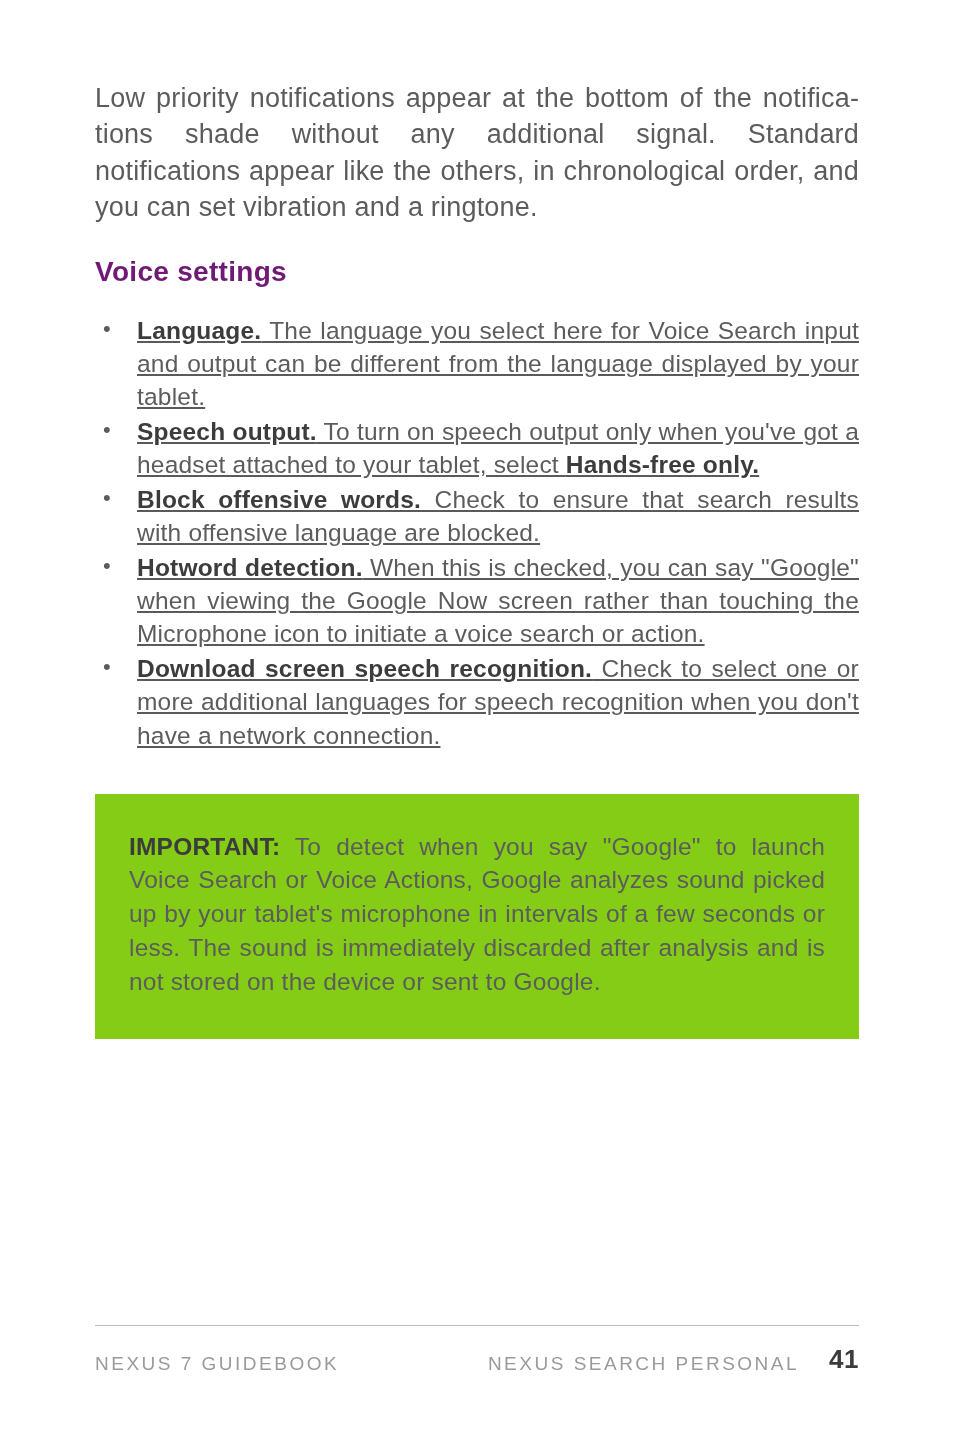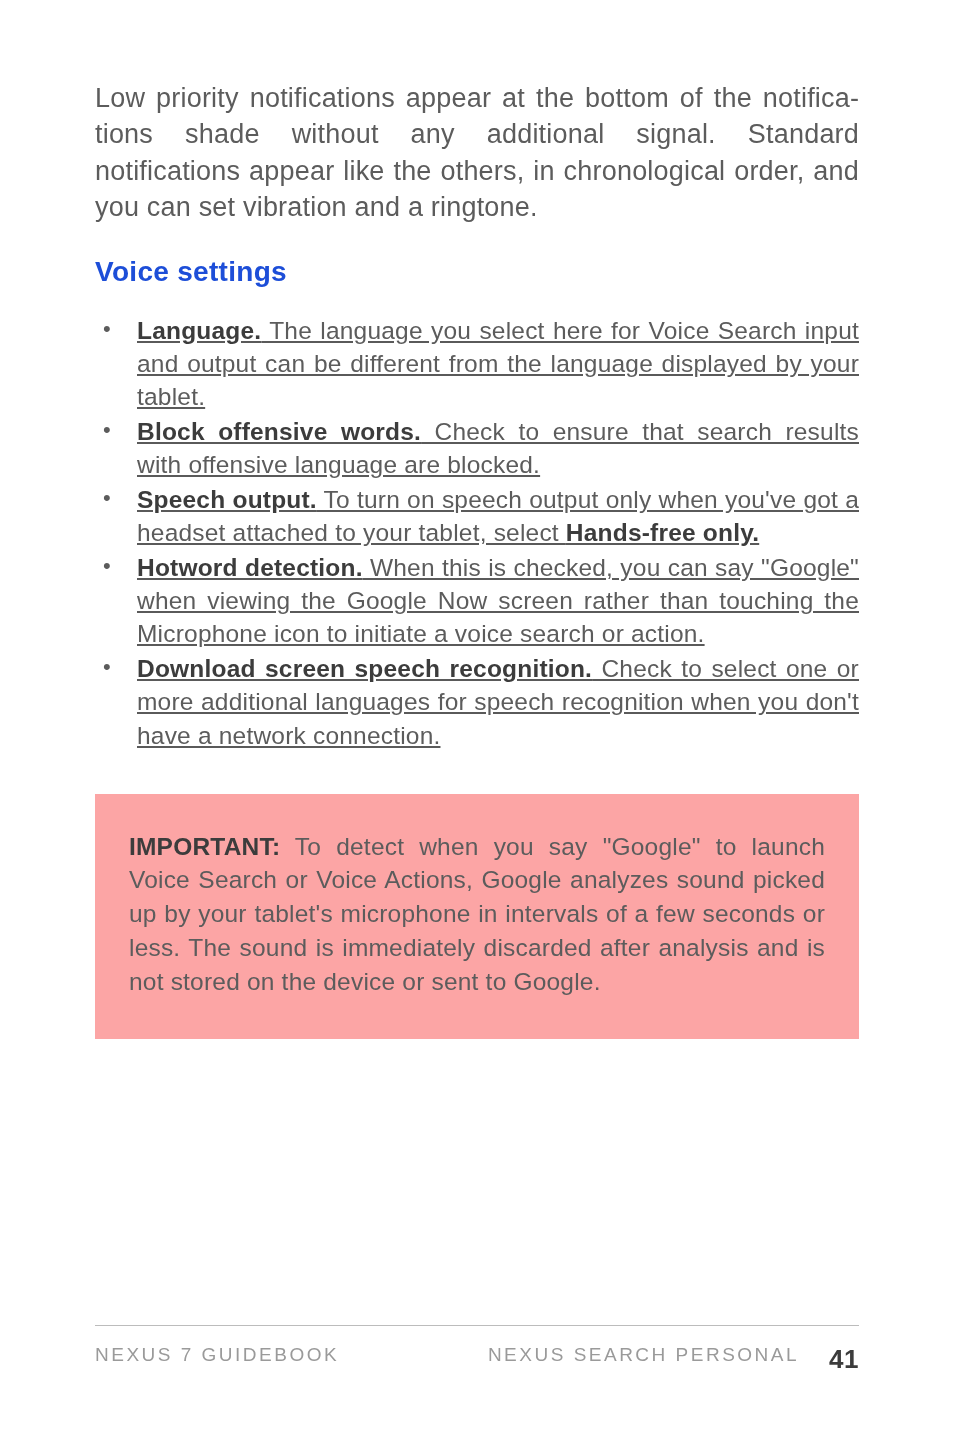--- a/index.html
+++ b/index.html
@@ -29,21 +29,21 @@
     display: block;
     width: 6px;
     height: 6px;
     background: #7a7a7a;
     margin-bottom: 3px;
   }
   .menu-icon span:last-child { margin-bottom: 0; }
   h2.section-heading {
     font-size: 28px;
     font-weight: 700;
-    color: #1d4ed8;
+    color: #701a75;
     margin-top: 30px;
     margin-bottom: 26px;
     letter-spacing: 0.3px;
   }
   strong { font-weight: 700; color: #3c3c3c; }
   ul.bullets {
     list-style: none;
     margin: 0 0 42px 0;
     padding: 0;
     text-decoration: underline;
@@ -60,34 +60,34 @@
   }
   ul.bullets li::before {
     content: "•";
     position: absolute;
     left: 8px;
     top: 0;
     color: #5c5c5c;
     font-size: 22px;
   }
   .callout {
-    background: #fca5a5;
+    background: #84cc16;
     padding: 36px 34px 40px 34px;
     font-size: 24.5px;
     line-height: 1.38;
     text-align: justify;
     color: #5c5c5c;
     letter-spacing: 0.2px;
   }
   .footer {
     border-top: 1px solid #bcbcbc;
     margin-top: 40px;
     padding-top: 18px;
     display: flex;
-    align-items: flex-start;
+    align-items: flex-end;
     font-size: 19px;
     letter-spacing: 2.5px;
     color: #9a9a9a;
   }
   .footer .left { flex: 1; }
   .footer .center { flex: 0 0 auto; margin-right: 30px; }
   .footer .pagenum {
     font-weight: 700;
     color: #3c3c3c;
     letter-spacing: 0.5px;
@@ -103,24 +103,24 @@
 
 
   <h2 class="section-heading">Voice settings</h2>
 
 
   <ul class="bullets">
     <li>
       <strong>Language.</strong><span> The language you select here for Voice Search in­put and output can be different from the language displayed by your tablet.</span>
     </li>
     <li>
-      <strong>Block offensive words.</strong><span> Check to ensure that search results with offensive language are blocked.</span>
+      <strong>Speech output.</strong><span> To turn on speech output only when you've got a headset attached to your tablet, select </span><strong>Hands-free only.</strong>
     </li>
     <li>
-      <strong>Speech output.</strong><span> To turn on speech output only when you've got a headset attached to your tablet, select </span><strong>Hands-free only.</strong>
+      <strong>Block offensive words.</strong><span> Check to ensure that search results with offensive language are blocked.</span>
     </li>
     <li>
       <strong>Hotword detection.</strong><span> When this is checked, you can say "Google" when viewing the Google Now screen rather than touching the Microphone icon to initiate a voice search or action.</span>
     </li>
     <li>
       <strong>Download screen speech recognition.</strong><span> Check to select one or more additional languages for speech recognition when you don't have a network connection.</span>
     </li>
   </ul>
 
   <div class="callout">

